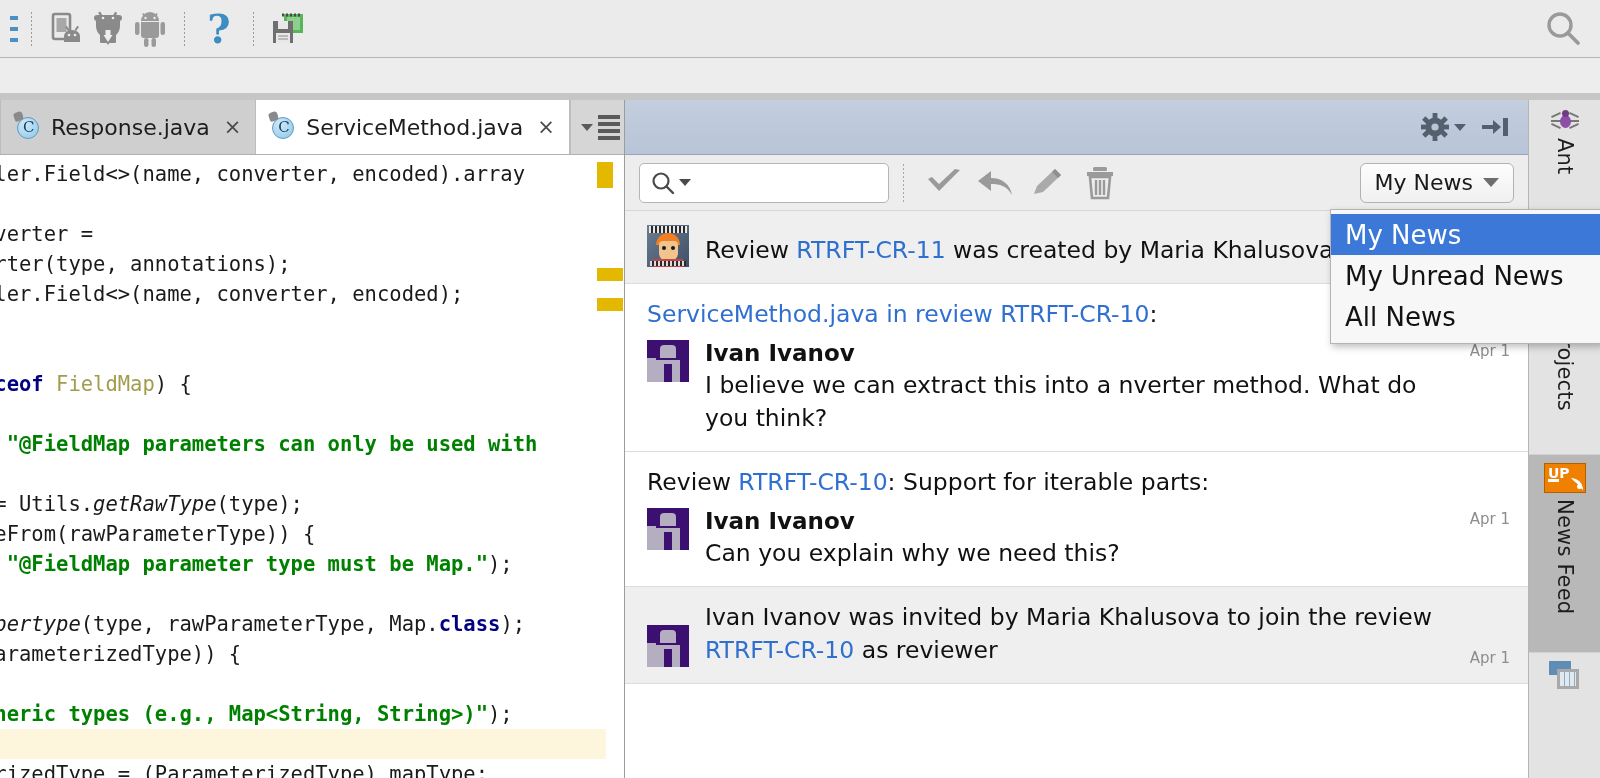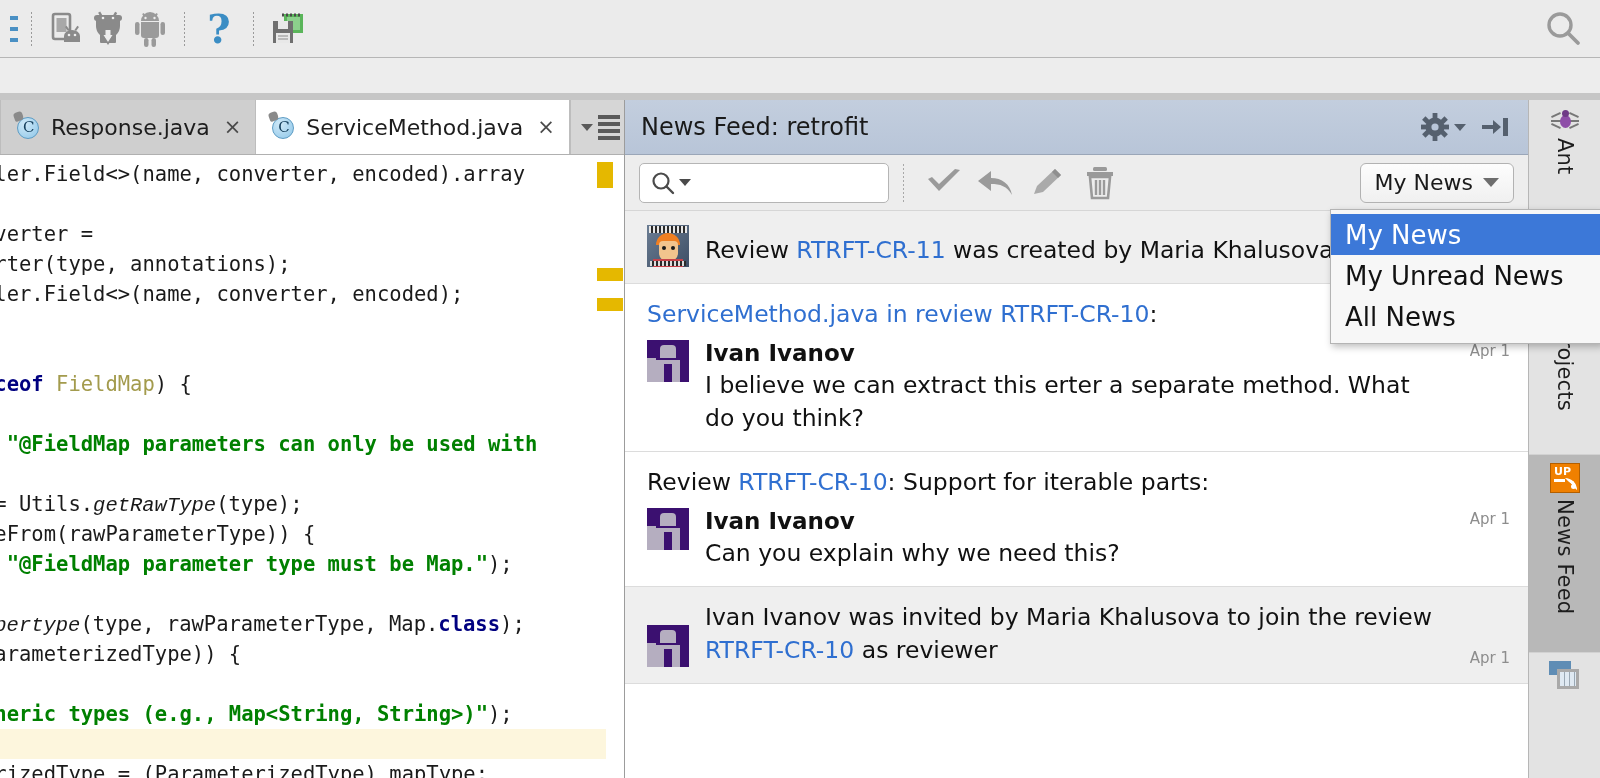--- a/index.html
+++ b/index.html
@@ -81,21 +81,21 @@
   .code{
     font-family:"DejaVu Sans Mono", monospace;
     font-size:20.5px; line-height:30px; white-space:pre;
     padding-top:4px;
     position:relative; left:-18px;
   }
   .code .ln{ height:30px; }
   .kw{ color:#000080; font-weight:bold; }
   .str{ color:#008000; font-weight:bold; }
   .cls{ color:#a39b4d; }
-  .mth{ color:#1a1a1a; font-style:italic;font-family:Liberation Mono, monospace; }
+  .mth{ color:#1a1a1a; font-style:italic; }
   .pln{ color:#1a1a1a; }
   .hl-line{ background:#fdf6dd; }
   .mark{
     position:absolute; width:26px; height:13px; background:#e5b800;
   }
   .caretbox{
     position:absolute; width:16px; height:26px; background:#e5b800;
   }
 
   
@@ -205,22 +205,22 @@
   .rlabel{
     writing-mode:vertical-rl; font-size:21px; color:#1d1d1d; letter-spacing:.2px;
   }
   
   .spider{ position:relative; width:28px; height:24px; }
   .spider .bd{ position:absolute; left:9px; top:7px; width:11px; height:13px; border-radius:50%; background:#8e4ea8;}
   .spider .hd{ position:absolute; left:11px; top:2px; width:7px; height:7px; border-radius:50%; background:#6f3a86;}
   .spider i{ position:absolute; width:10px; height:2px; background:#777; top:8px;}
   
   .upicon{
-    width:30px; height:30px; background:#f08000; border:1px solid #b35f00;
-    position:relative; color:#fff; font-size:11px; font-weight:bold;
+    width:42px; height:30px; background:#f08000; border:1px solid #b35f00;
+    position:relative; color:#fff; font-size:14px; font-weight:bold;
     display:flex; align-items:flex-start; justify-content:flex-start;
   }
   .upicon .t{ position:absolute; left:3px; top:1px; font-family:"DejaVu Sans",sans-serif;}
   .upicon .u{ position:absolute; left:3px; bottom:10px; width:11px; height:3px; background:#fff;}
   .upicon .d1{ position:absolute; right:3px; bottom:3px; width:5px; height:5px; border-radius:50%; background:#fff;}
   .upicon .a1{ position:absolute; right:2px; bottom:2px; width:12px; height:12px;
     border:3px solid #fff; border-left-color:transparent; border-bottom-color:transparent; border-radius:0 12px 0 0; }
   
   .dbicon{ position:relative; width:32px; height:30px; }
   .dbicon .bk{ position:absolute; left:0; top:0; width:22px; height:14px; background:#5f8db5;}
@@ -383,21 +383,20 @@
   <div class="editor">
     <div class="code" id="code-root"><div class="ln"><span class="pln">dler.Field&lt;&gt;(name, converter, encoded).array</span></div><div class="ln">&nbsp;</div><div class="ln"><span class="pln">nverter = </span></div><div class="ln"><span class="pln">erter(type, annotations);</span></div><div class="ln"><span class="pln">dler.Field&lt;&gt;(name, converter, encoded);</span></div><div class="ln">&nbsp;</div><div class="ln">&nbsp;</div><div class="ln"><span class="kw">nceof</span><span class="pln"> </span><span class="cls">FieldMap</span><span class="pln">) {</span></div><div class="ln">&nbsp;</div><div class="ln"><span class="pln">  </span><span class="str">"@FieldMap parameters can only be used with </span></div><div class="ln">&nbsp;</div><div class="ln"><span class="pln"> = Utils.</span><span class="mth">getRawType</span><span class="pln">(type);</span></div><div class="ln"><span class="pln">leFrom(rawParameterType)) {</span></div><div class="ln"><span class="pln">  </span><span class="str">"@FieldMap parameter type must be Map."</span><span class="pln">);</span></div><div class="ln">&nbsp;</div><div class="ln"><span class="mth">upertype</span><span class="pln">(type, rawParameterType, Map.</span><span class="kw">class</span><span class="pln">);</span></div><div class="ln"><span class="pln">ParameterizedType)) {</span></div><div class="ln">&nbsp;</div><div class="ln"><span class="str">eneric types (e.g., Map&lt;String, String&gt;)"</span><span class="pln">);</span></div><div class="ln hl-line">&nbsp;</div><div class="ln"><span class="pln">erizedType = (ParameterizedType) mapType;</span></div></div>
     <div class="caretbox" style="left:597px; top:7px;"></div>
     <div class="mark" style="position:absolute;left:597px;top:113px;"></div>
     <div class="mark" style="position:absolute;left:597px;top:143px;"></div>
   </div>
 
   <div class="panel">
 
     <div class="panel-header">
-      <span class="panel-title">News Feed: retrofit</span>
       <span class="spacer"></span>
       <span class="hdr-btn">
         <svg width="28" height="28" viewBox="0 0 28 28">
           <g fill="#55606e">
             <circle cx="14" cy="14" r="9.5"></circle>
             <rect x="11.6" y="0" width="4.8" height="6"></rect>
               <rect x="11.6" y="22" width="4.8" height="6"></rect>
             <rect x="0" y="11.6" width="6" height="4.8"></rect>
               <rect x="22" y="11.6" width="6" height="4.8"></rect>
             <rect x="2.5" y="4" width="4.8" height="6" transform="rotate(-45 5 7)"></rect>
@@ -486,21 +485,21 @@
           <div class="fi-head"><span><span class="lnk-hdr">ServiceMethod.java in review RTRFT-CR-10</span><span>:</span></span></div>
           <div class="fi-body">
             <span class="av av-robot">
               <span class="lft"></span>
               <span class="head"></span>
               <span class="body"></span>
               <span class="slot"></span>
             </span>
             <div style="flex: 1 1 auto;">
               <div class="fi-name">Ivan Ivanov</div>
-              <div class="fi-msg">I believe we can extract this erter a separate method. What do you think?</div>
+              <div class="fi-msg">I believe we can extract this into a nverter method. What do you think?</div>
             </div>
             <div class="fi-date">Apr 1</div>
           </div>
         </div>
         <div class="feed-item">
           <div class="fi-head"><span><span>Review </span><span class="lnk-hdr">RTRFT-CR-10</span><span>: Support for iterable parts:</span></span></div>
           <div class="fi-body">
             <span class="av av-robot">
               <span class="lft"></span>
               <span class="head"></span>

